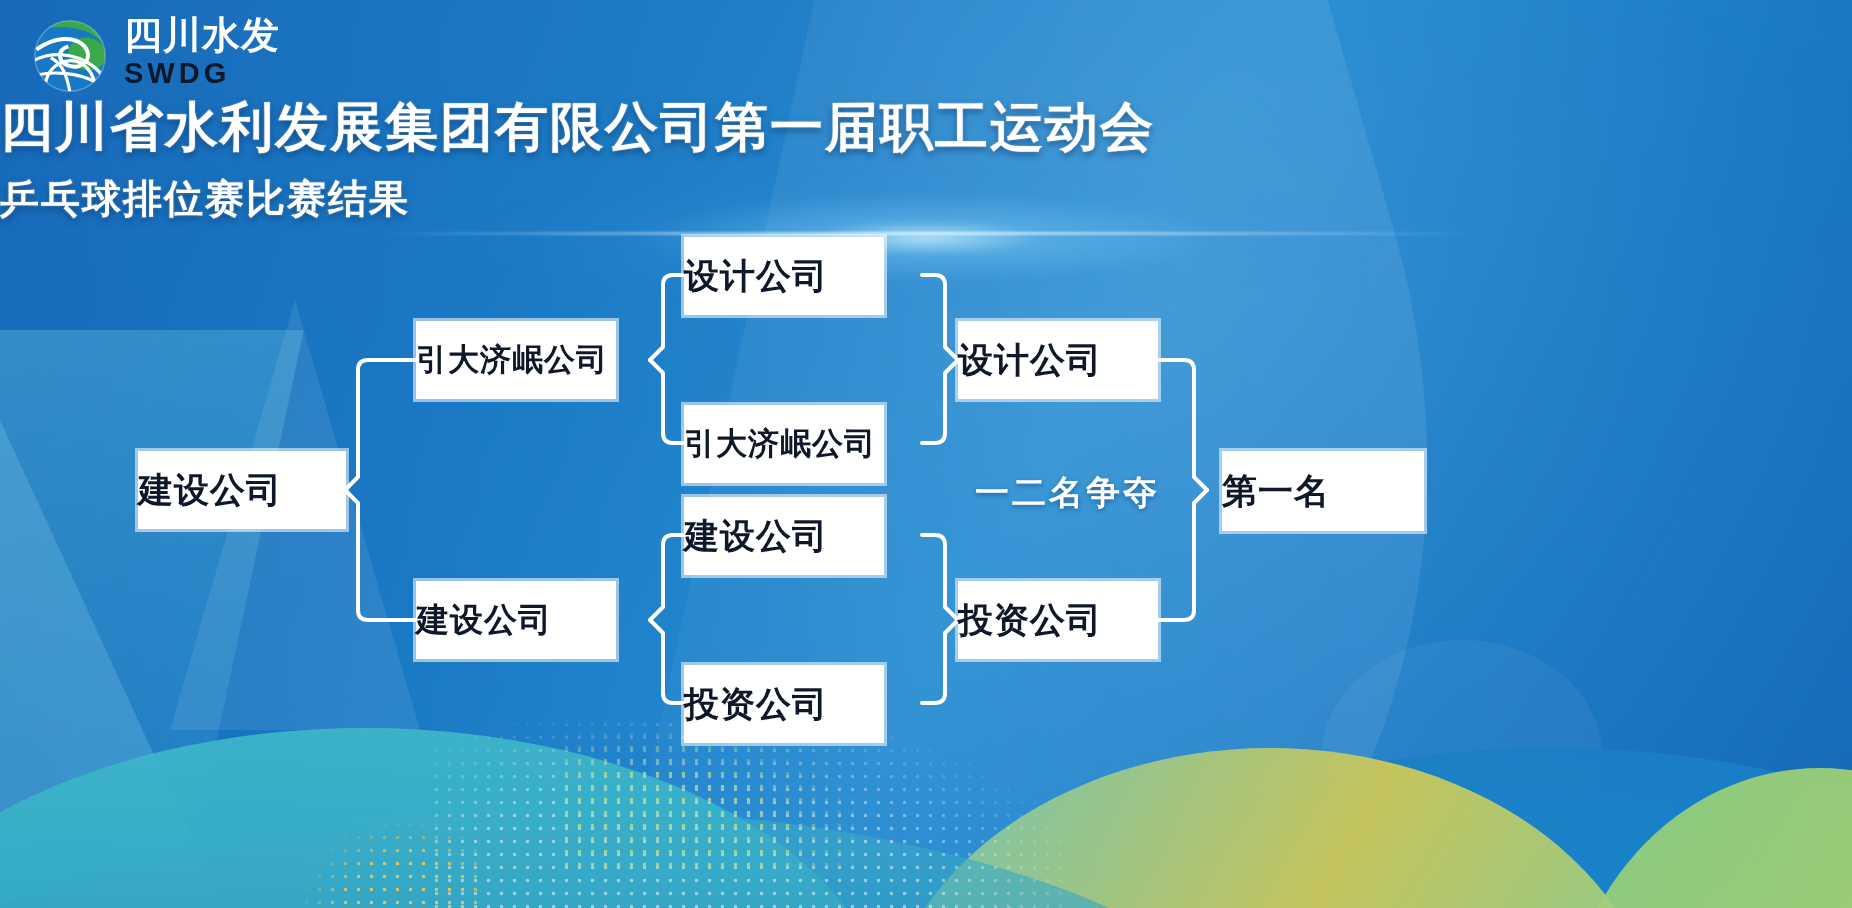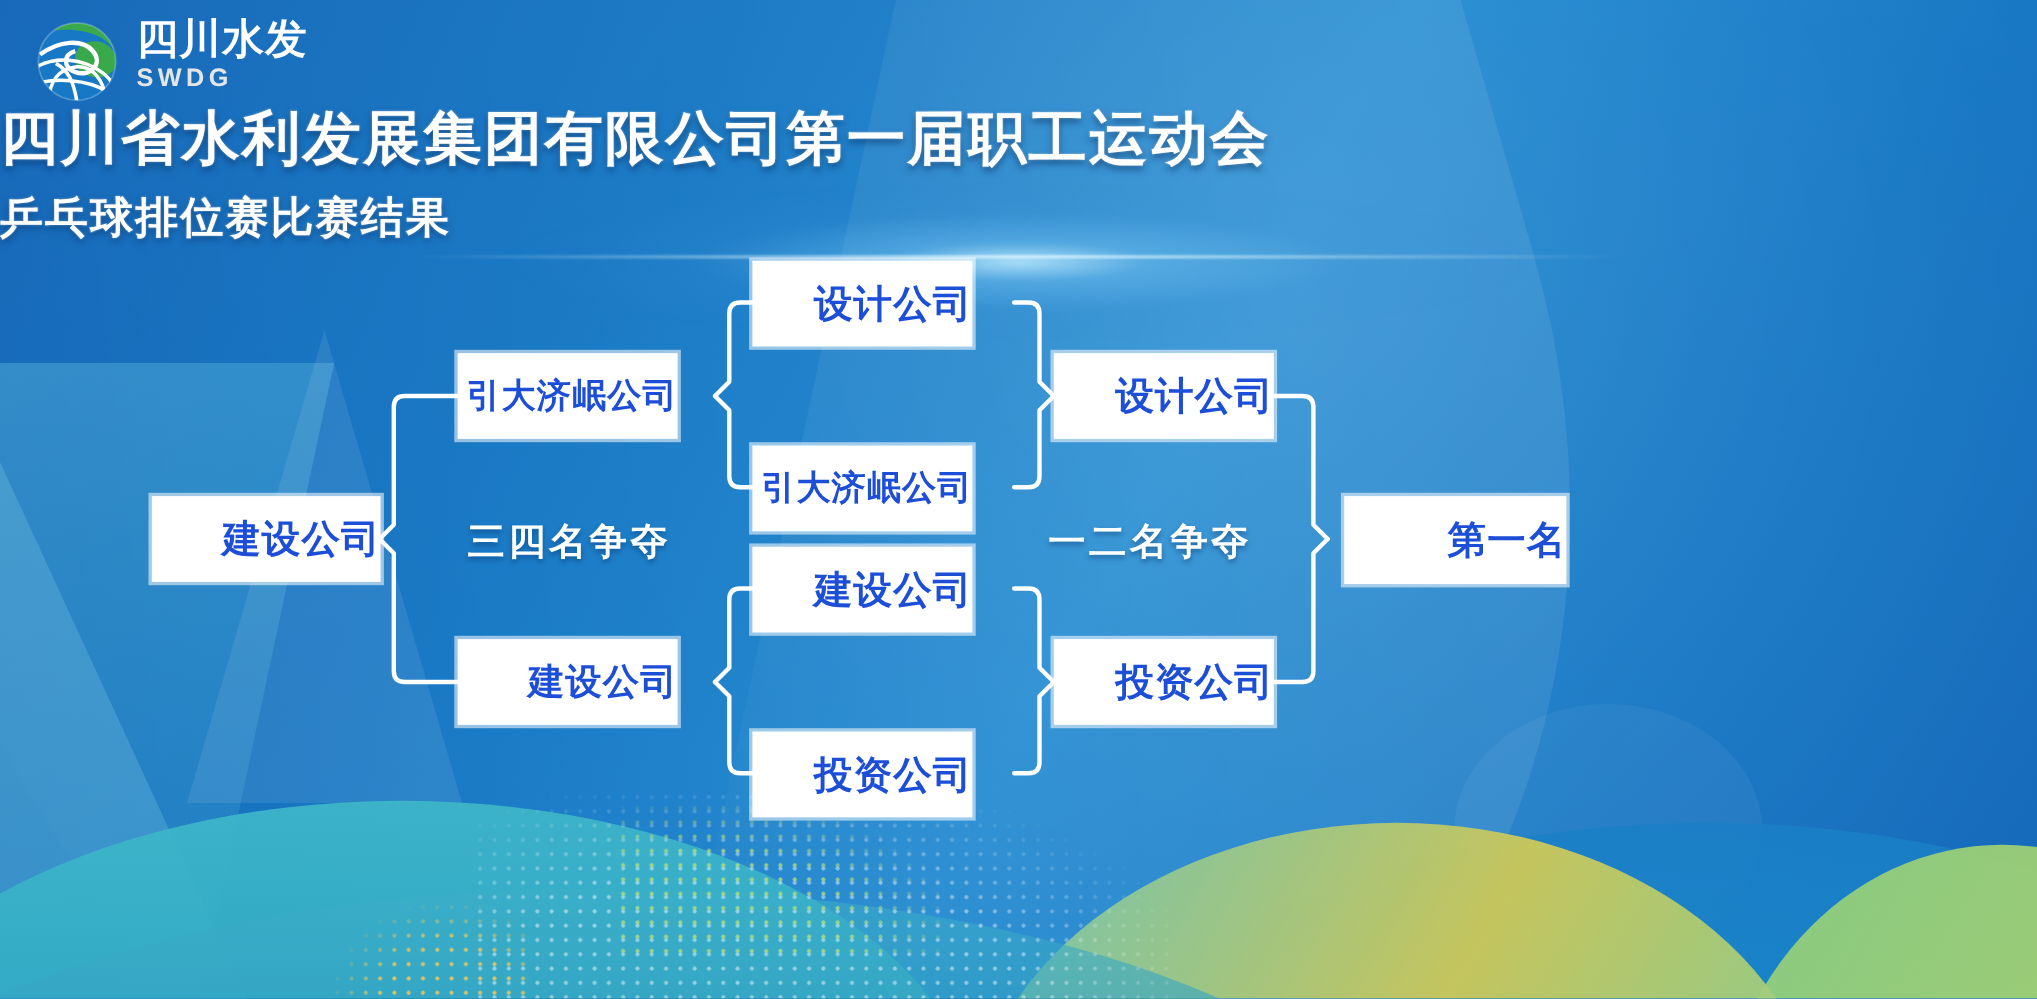--- a/index.html
+++ b/index.html
@@ -75,35 +75,35 @@
     background-size:13px 13px;
     -webkit-mask-image:radial-gradient(ellipse at 60% 100%,#000 0%,#000 40%,rgba(0,0,0,0) 72%);
     mask-image:radial-gradient(ellipse at 60% 100%,#000 0%,#000 40%,rgba(0,0,0,0) 72%);}
 
   
   .logo{position:absolute;left:30px;top:16px;display:flex;align-items:flex-start;gap:14px;}
   .logo-mark{width:80px;height:80px;}
   .logo-text{display:flex;flex-direction:column;line-height:1;}
   .logo-cn{font-size:38px;font-weight:700;color:#fff;letter-spacing:1px;
     font-family:"DejaVu Sans","Liberation Sans",sans-serif;}
-  .logo-en{font-size:23px;font-weight:800;color:#e5e5e5;letter-spacing:4px;margin-top:5px;
+  .logo-en{font-size:29px;font-weight:800;color:#0f172a;letter-spacing:4px;margin-top:5px;
     font-family:"Liberation Sans",sans-serif;}
 
   
   .titles{position:absolute;left:0;right:0;top:96px;text-align:left;}
   .t-line{color:#fff;font-weight:800;letter-spacing:2px;
     font-family:"DejaVu Sans","Liberation Sans",sans-serif;
     text-shadow:0 3px 7px rgba(0,40,90,.55), 0 0 2px rgba(255,255,255,.6);}
   .t1{font-size:53px;line-height:62px;}
   .t2{font-size:39px;line-height:62px;margin-top:10px;}
 
   
   .diagram{position:absolute;left:0;top:255px;width:1852px;height:470px;}
-  .box{position:absolute;background:#fff;display:flex;align-items:center;justify-content:flex-end;
-    color:#1d4ed8;font-weight:800;letter-spacing:1px;
+  .box{position:absolute;background:#fff;display:flex;align-items:center;justify-content:flex-start;
+    color:#0f172a;font-weight:800;letter-spacing:1px;
     font-family:"DejaVu Sans","Liberation Sans",sans-serif;
     box-shadow:0 0 0 3px rgba(255,255,255,.55);}
   .box span{display:block;}
 
   .mid-label{position:absolute;color:#fff;font-weight:800;letter-spacing:3px;
     font-family:"DejaVu Sans","Liberation Sans",sans-serif;font-size:34px;
     text-shadow:0 2px 5px rgba(0,40,90,.45);white-space:nowrap;}
 
   .connector{position:absolute;left:0;top:0;width:1852px;height:470px;overflow:visible;}
 </style>
@@ -218,17 +218,16 @@
       <span>设计公司</span>
     </div>
     <div class="box" style="left:958px;top:326px;width:200px;height:78px;font-size:35px;">
       <span>投资公司</span>
     </div>
 
     <div class="box" style="left:1222px;top:196px;width:202px;height:80px;font-size:35px;">
       <span>第一名</span>
     </div>
 
-    <div class="mid-label" style="left:425px;top:215px;">三四名争夺</div>
-    <div class="mid-label" style="left:953px;top:215px;">一二名争夺</div>
+    <div class="mid-label" style="left:975px;top:215px;">一二名争夺</div>
   </div>
 
 </div>
 
 </body></html>

